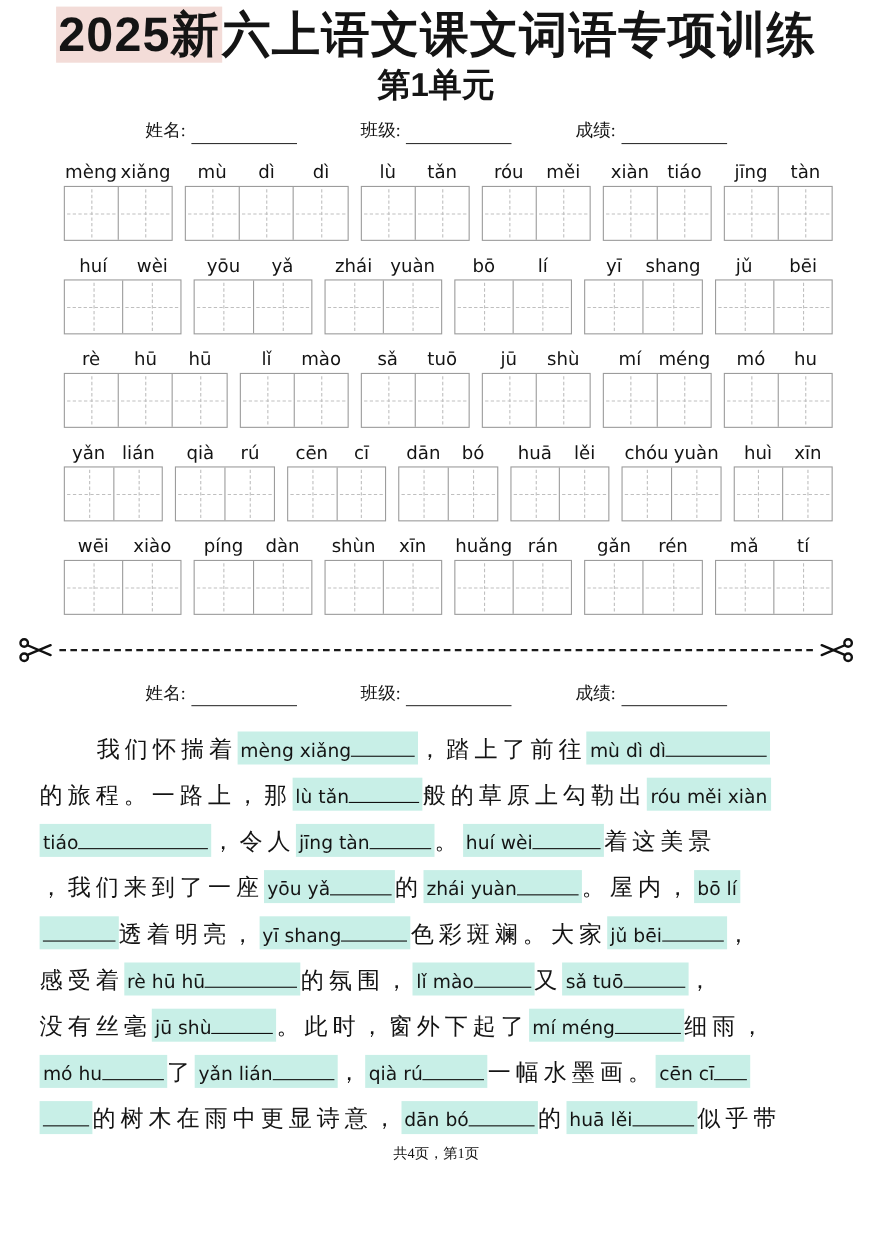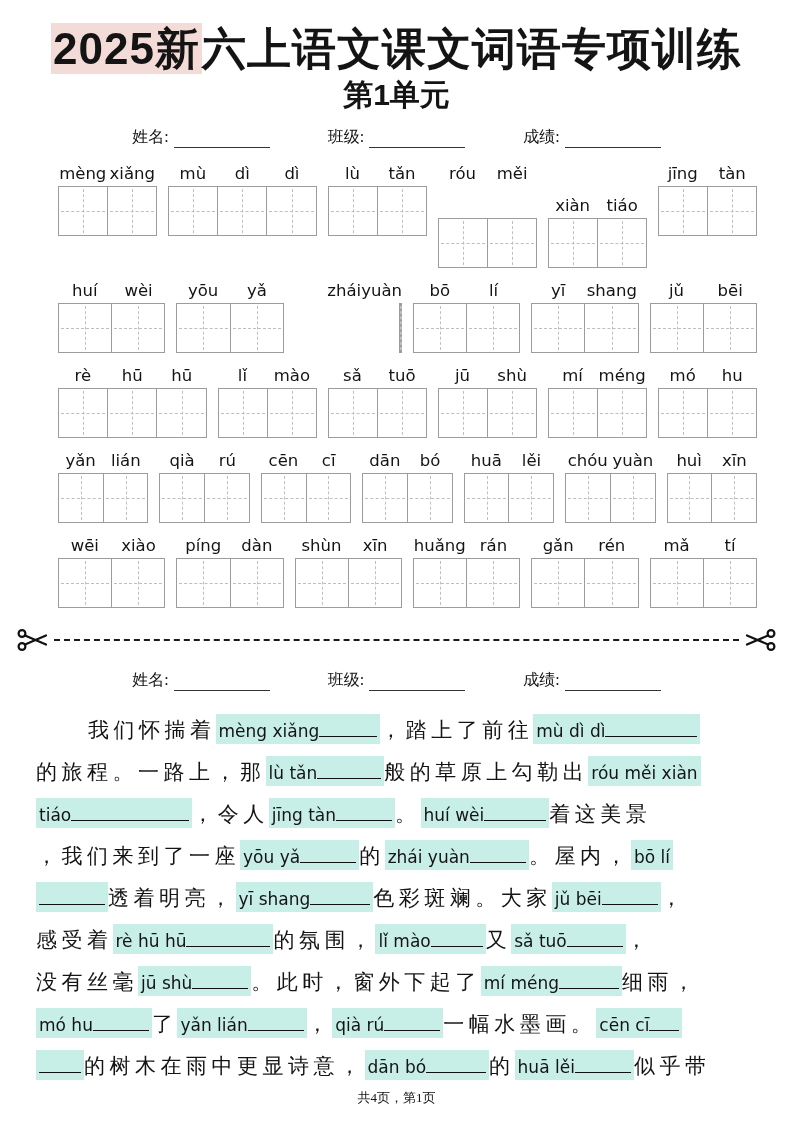--- a/index.html
+++ b/index.html
@@ -1,18 +1,18 @@
 <!DOCTYPE html>
 <html style="--pink: #f3dcd8; --teal: #c8efe7;"><head>
 <meta charset="utf-8">
 <style>
   html,body{margin:0;padding:0;background:#fff;}
   body{width:793px;height:1122px;overflow:hidden;color:#141414;
        font-family:"Liberation Serif", serif;}
-  .page{box-sizing:border-box;width:793px;height:1122px;padding:24px 36px 0;}
+  .page{box-sizing:border-box;width:793px;height:1122px;padding:7px 36px 0;}
 
   
   .title{margin:0;text-align:center;font-family:"Liberation Sans", sans-serif;
          font-weight:900;font-size:44px;line-height:1.15;letter-spacing:1px;white-space:nowrap;}
   .hl-pink{background:var(--pink,#f3dcd8);padding:1px 2px;}
   .subtitle{margin:2px 0 0;text-align:center;font-family:"Liberation Sans", sans-serif;
             font-weight:900;font-size:30px;line-height:1.2;}
 
   
   .info-row{display:flex;justify-content:center;gap:58px;margin-top:13px;
@@ -101,21 +101,21 @@
         <div class="pgroup" style="flex: 2 1 0px;">
           <div class="syls">
             <span class="syl">lù</span>
             <span class="syl">tǎn</span>
           </div>
           <div class="cells">
             <div class="cell"></div>
             <div class="cell"></div>
           </div>
         </div>
-        <div class="pgroup" style="flex: 2 1 0px; gap: 32px;">
+        <div class="pgroup" style="flex: 2 1 0px;">
           <div class="syls">
             <span class="syl">róu</span>
             <span class="syl">měi</span>
           </div>
           <div class="cells">
             <div class="cell"></div>
             <div class="cell"></div>
           </div>
         </div>
         <div class="pgroup" style="flex: 2 1 0px; justify-content: flex-end;">
@@ -153,21 +153,21 @@
         <div class="pgroup" style="flex: 2 1 0px;">
           <div class="syls">
             <span class="syl">yōu</span>
             <span class="syl">yǎ</span>
           </div>
           <div class="cells">
             <div class="cell"></div>
             <div class="cell"></div>
           </div>
         </div>
-        <div class="pgroup" style="flex: 2 1 0px; align-items: flex-end;">
+        <div class="pgroup" style="flex: 2 1 0px;">
           <div class="syls">
             <span class="syl">zhái</span>
             <span class="syl">yuàn</span>
           </div>
           <div class="cells">
             <div class="cell"></div>
             <div class="cell"></div>
           </div>
         </div>
         <div class="pgroup" style="flex: 2 1 0px;">

